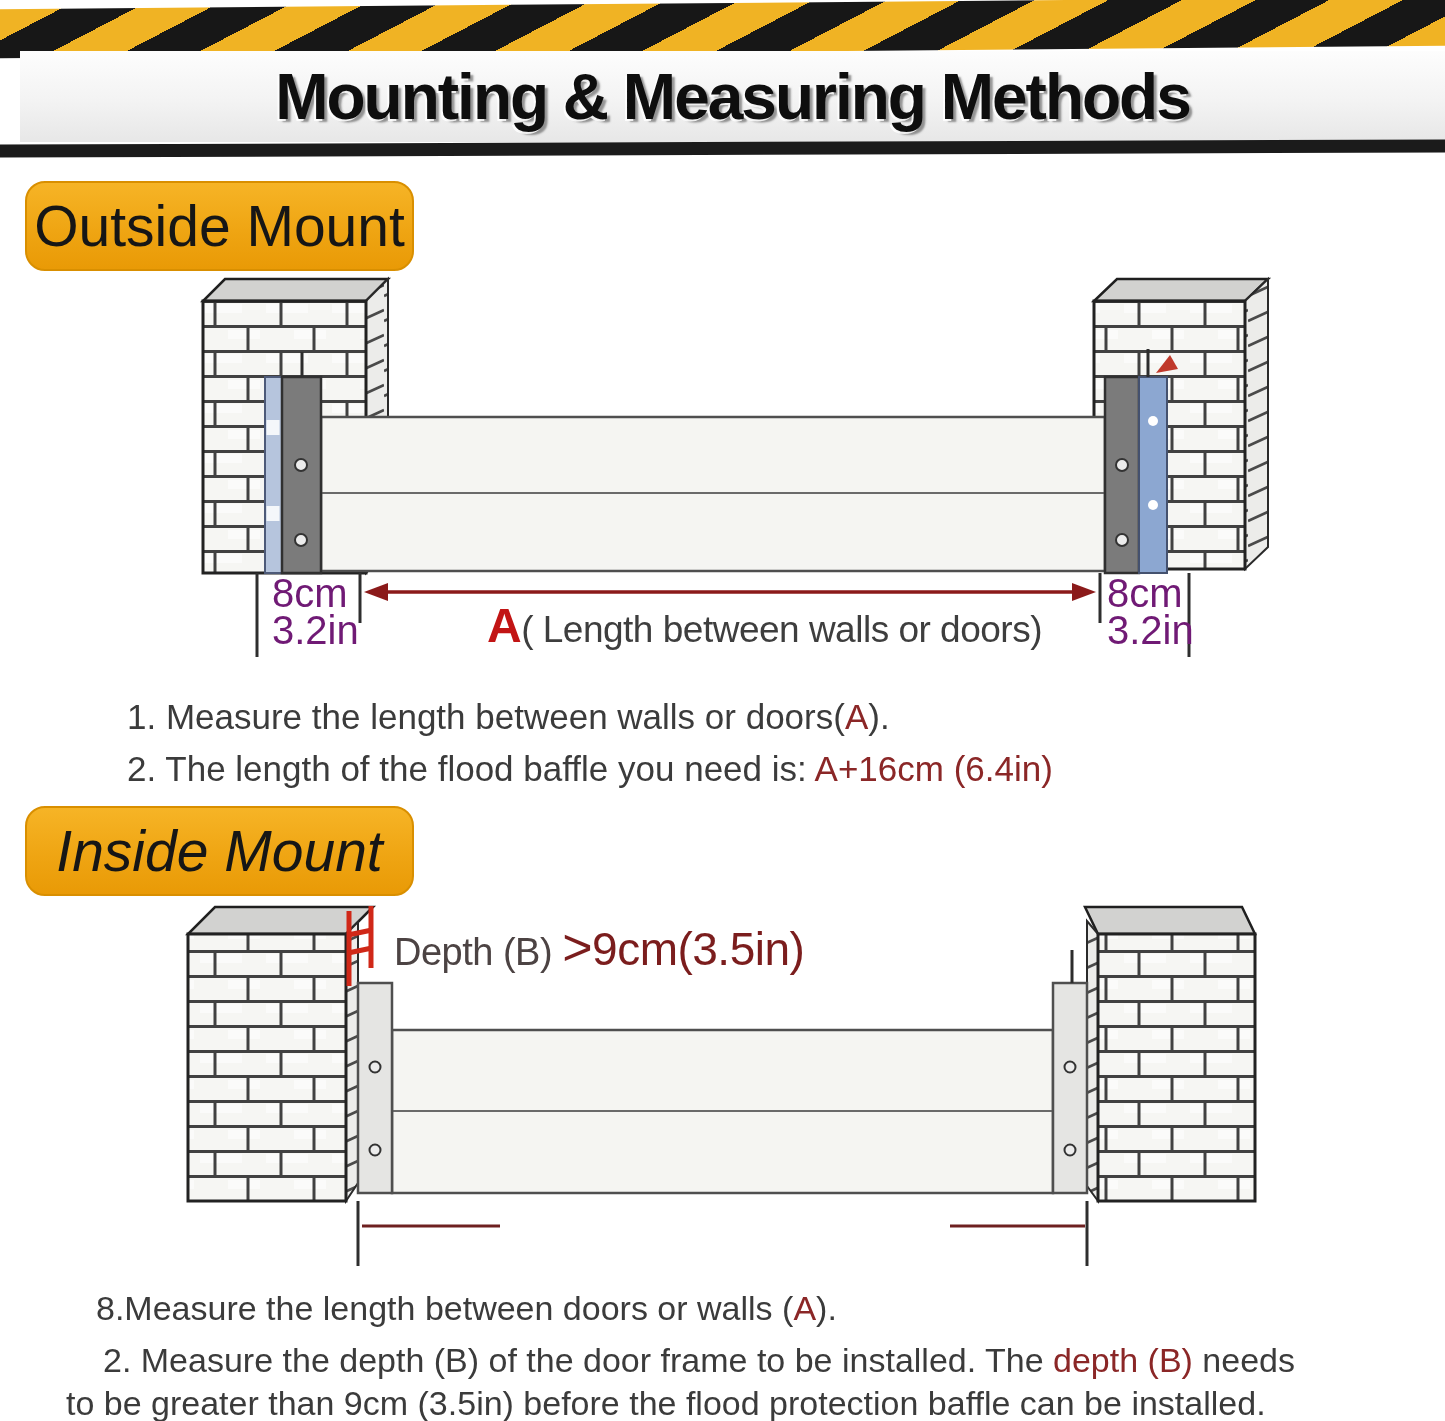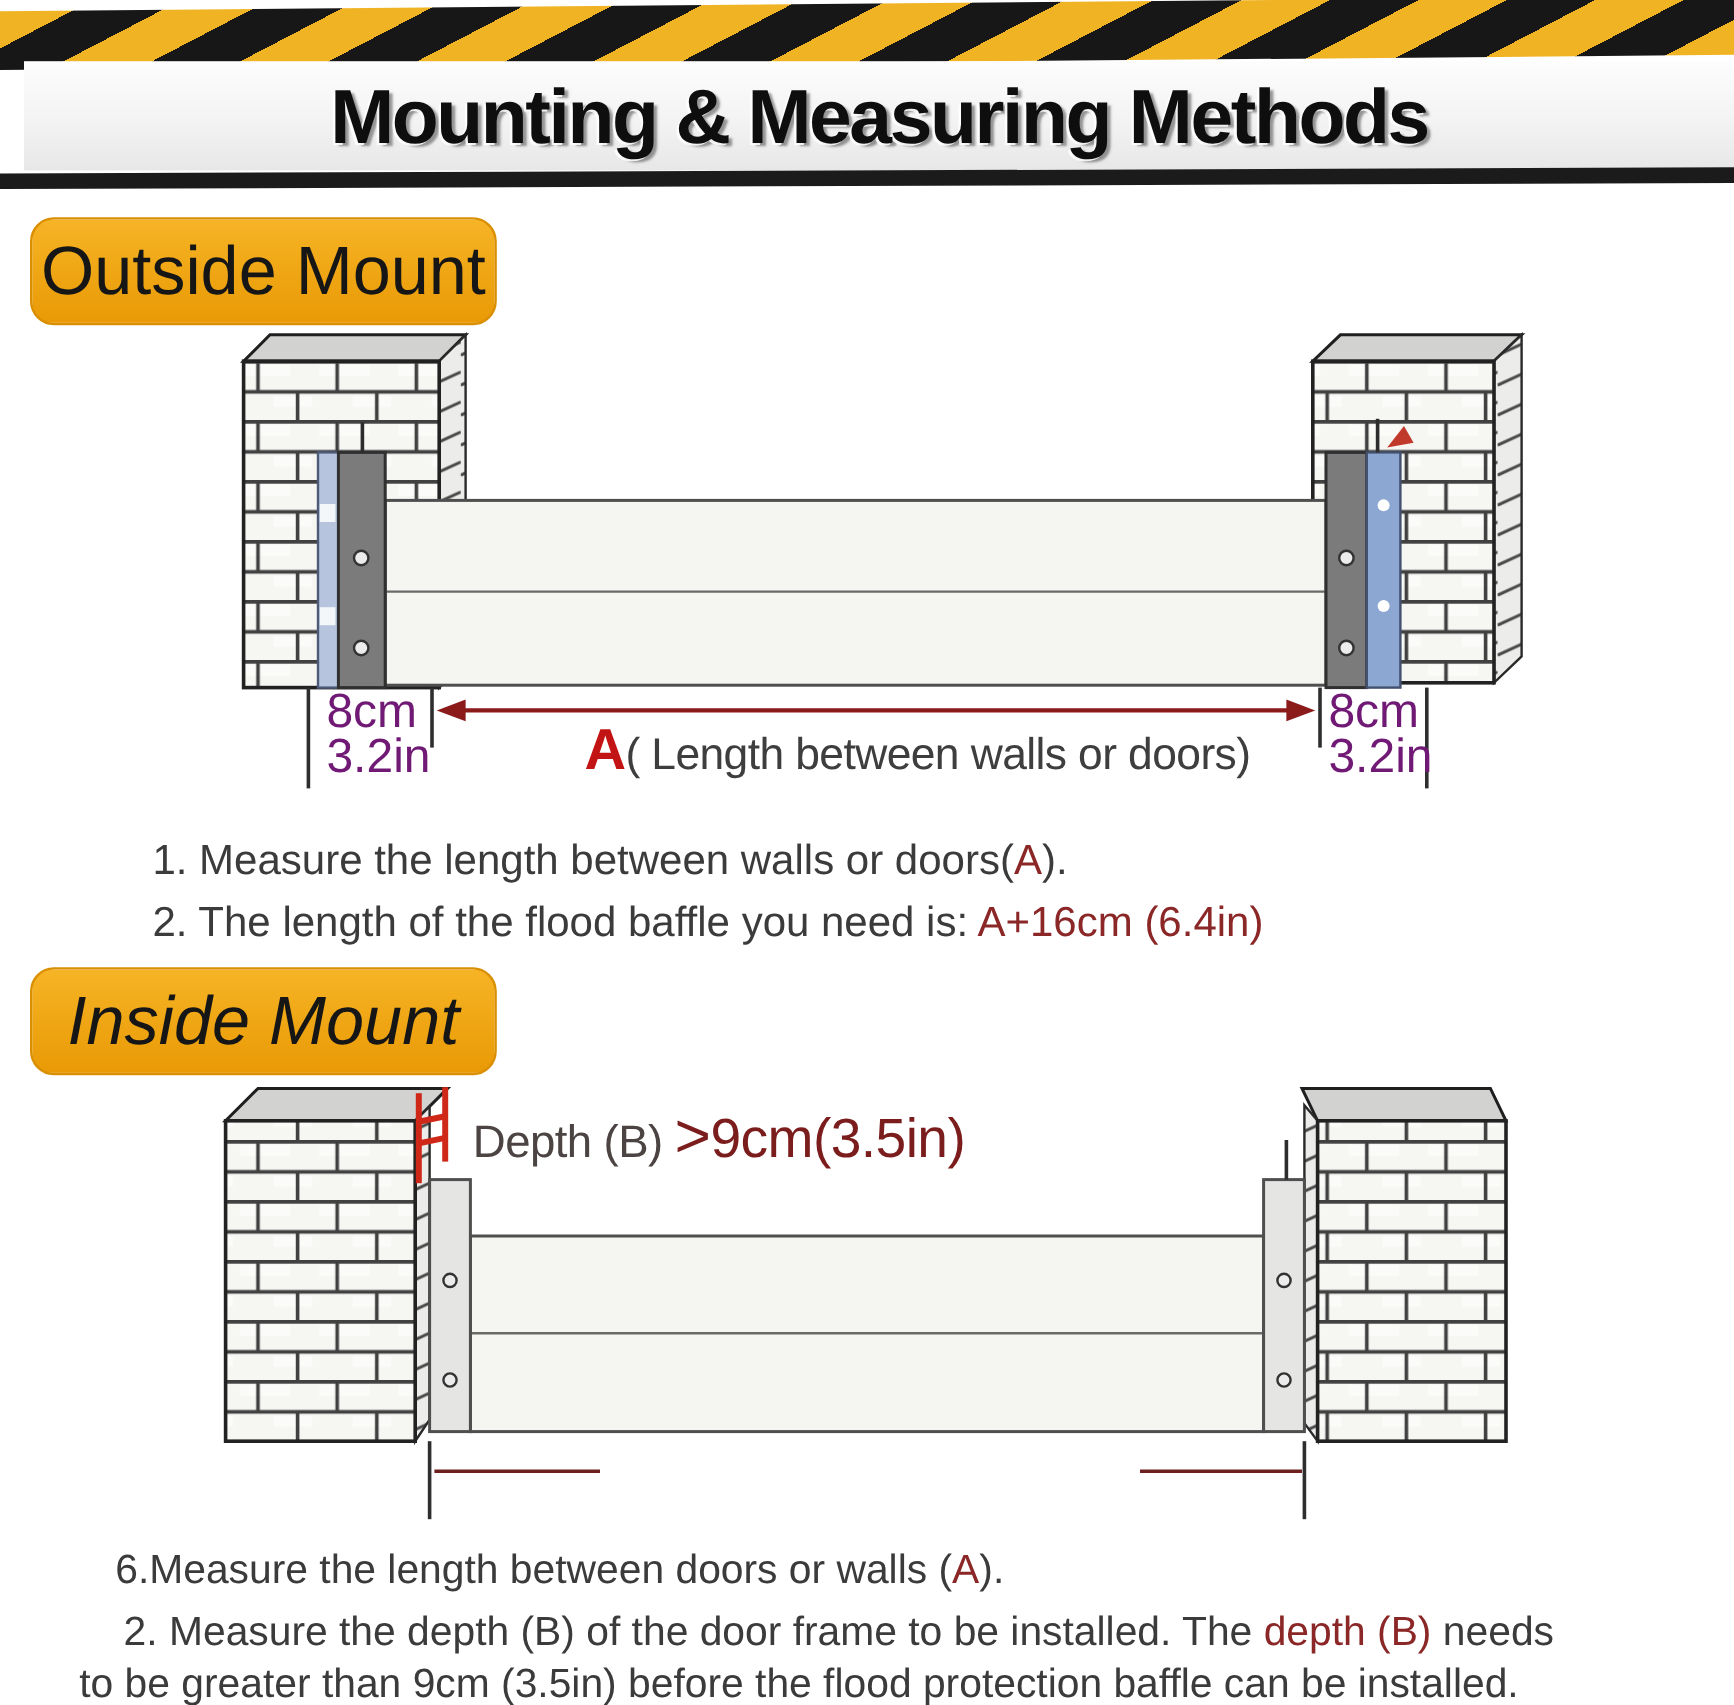--- a/index.html
+++ b/index.html
@@ -206,21 +206,21 @@
     <span>1. Measure the length between walls or doors(</span><span class="em">A</span><span>).</span>
   </div>
   <div class="ov step steps1-2">
     <span>2. The length of the flood baffle you need is: </span><span class="em">A+16cm (6.4in)</span>
   </div>
 
   <div class="ov depth-label">
     <span>Depth (B) </span><span class="depth-gt">&gt;</span><span class="depth-val">9cm(3.5in)</span>
   </div>
   <div class="ov step2 steps2-1">
-    <span>6.Measure the length between doors or walls (</span><span class="em">A</span><span>).</span>
+    <span>8.Measure the length between doors or walls (</span><span class="em">A</span><span>).</span>
   </div>
   <div class="ov step2 steps2-2">
     <span>2. Measure the depth (B) of the door frame to be installed. The </span><span class="em">depth (B)</span><span> needs</span>
   </div>
   <div class="ov step2 steps2-3">
     <span>to be greater than 9cm (3.5in) before the flood protection baffle can be installed.</span>
   </div>
 
 </div>
 

